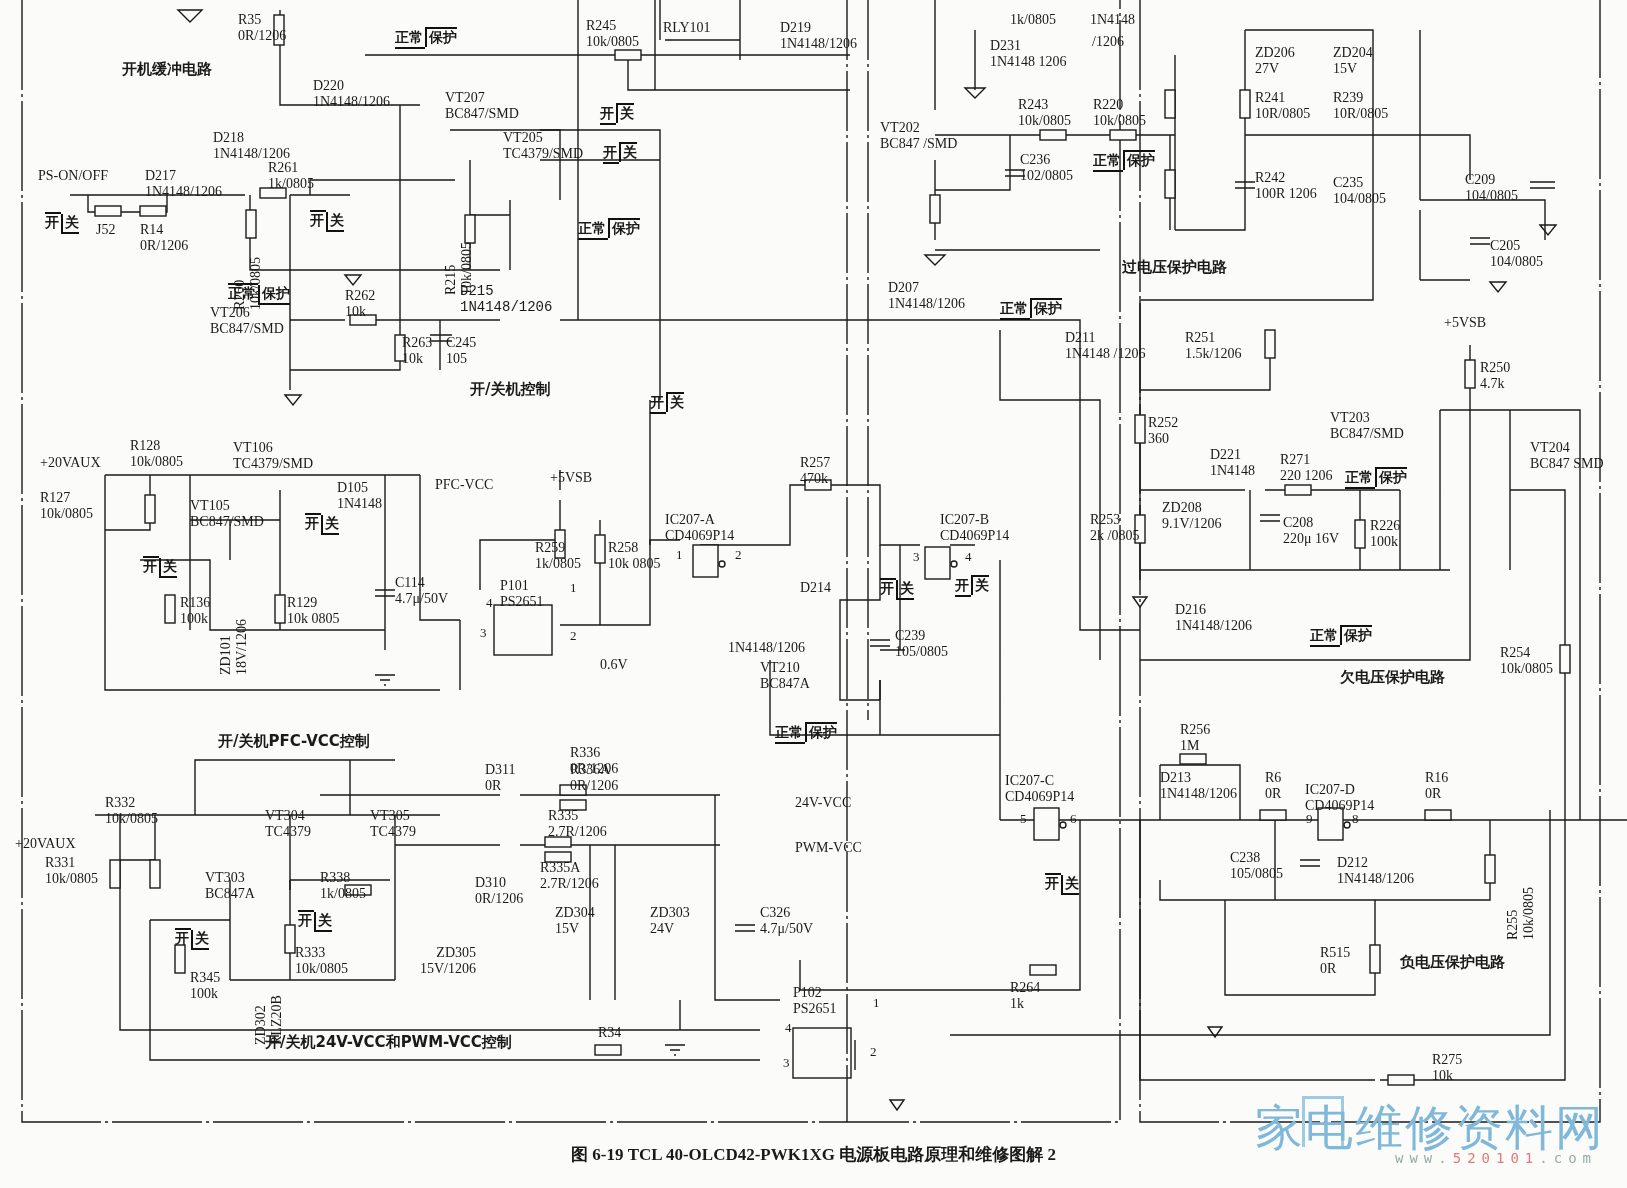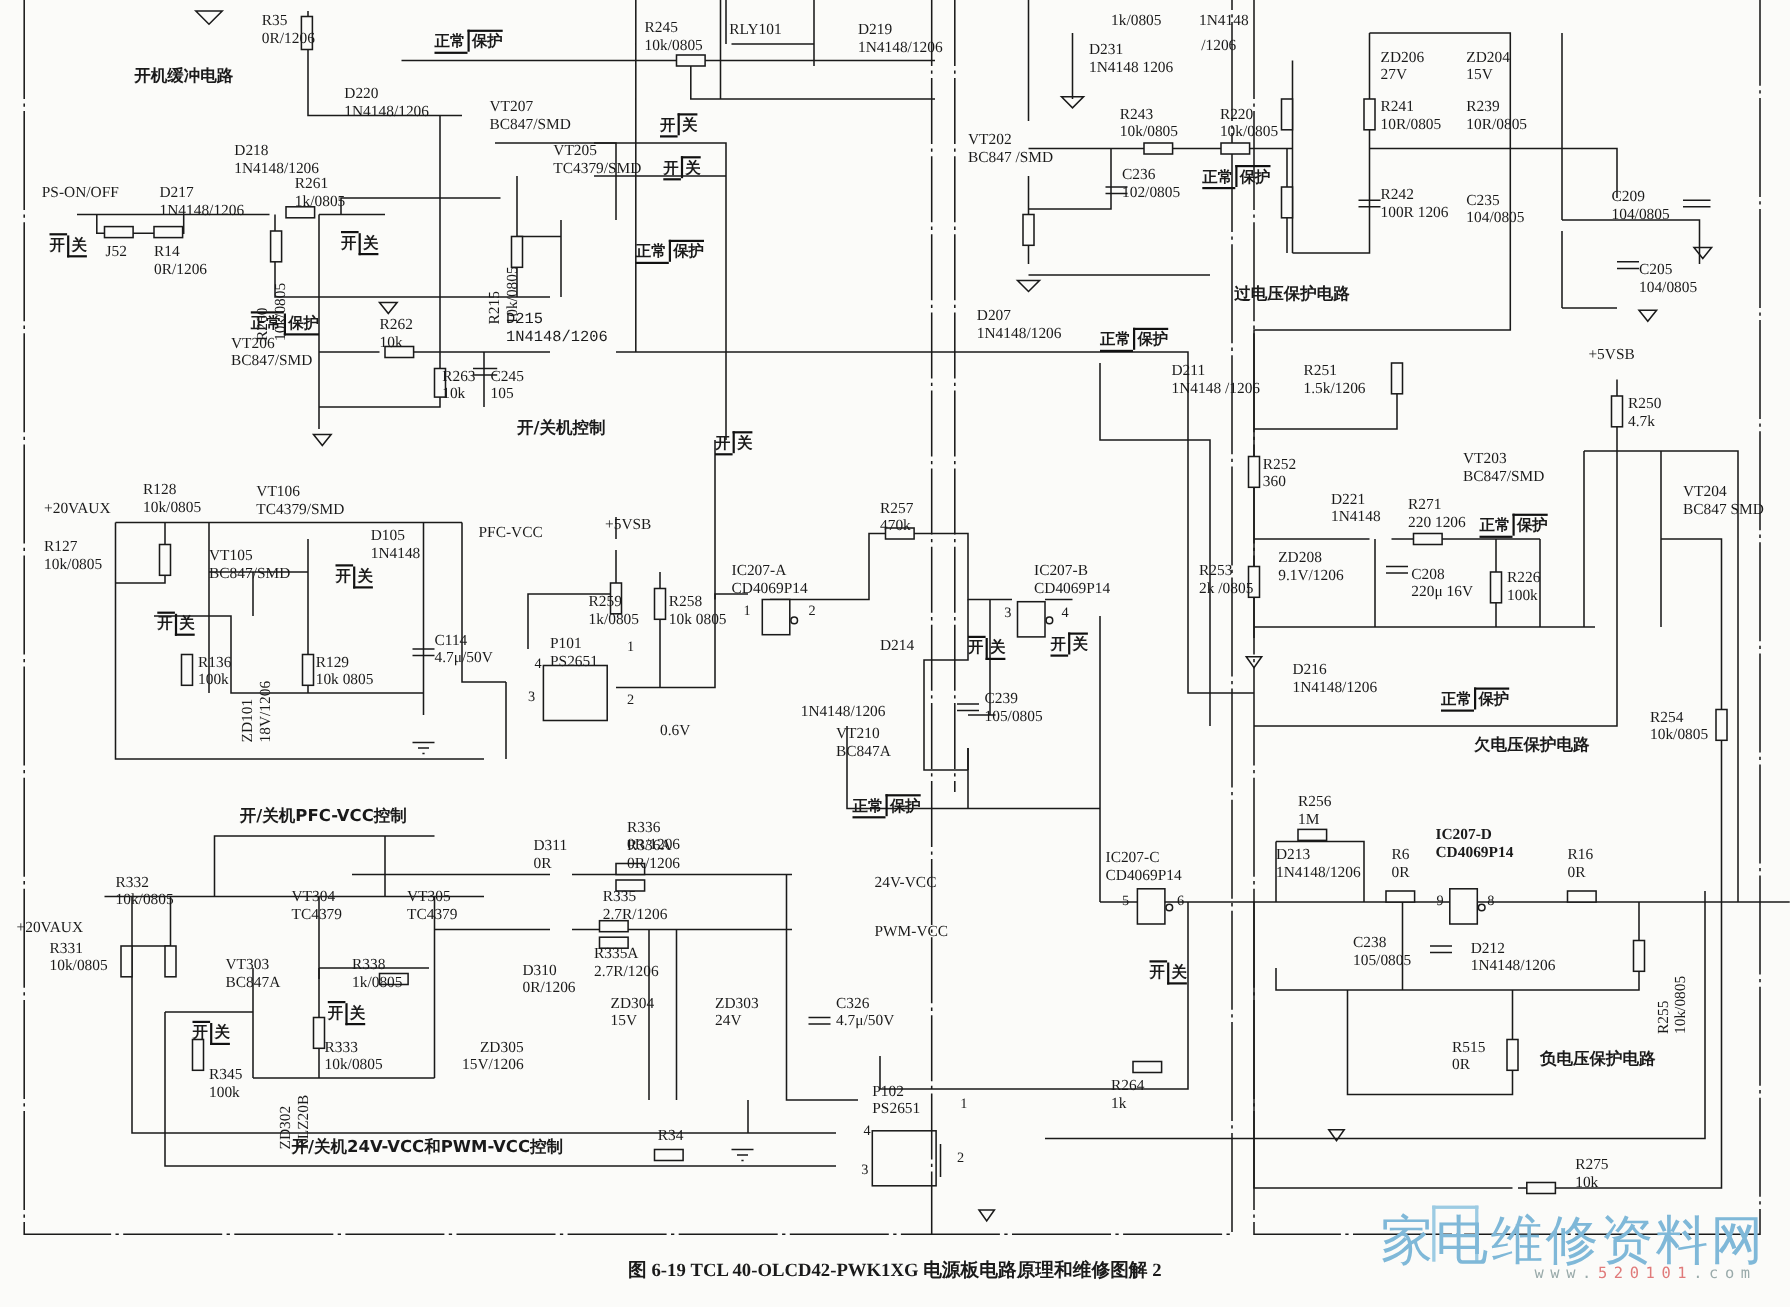--- a/index.html
+++ b/index.html
@@ -284,21 +284,21 @@
       <div>BC847 /SMD</div>
     </div>
     <div class="lbl" style="left: 1018px; top: 97px;">
       <div>R243</div>
       <div>10k/0805</div>
     </div>
     <div class="lbl" style="left: 1020px; top: 152px;">
       <div>C236</div>
       <div>102/0805</div>
     </div>
-    <div class="lbl" style="left: 1093px; top: 97px; margin-left: 16px;">
+    <div class="lbl" style="left: 1093px; top: 97px;">
       <div>R220</div>
       <div>10k/0805</div>
     </div>
     <div class="lbl" style="left: 1255px; top: 45px;">
       <div>ZD206</div>
       <div>27V</div>
     </div>
     <div class="lbl" style="left: 1333px; top: 45px;">
       <div>ZD204</div>
       <div>15V</div>
@@ -558,21 +558,21 @@
       <div>1M</div>
     </div>
     <div class="lbl" style="left: 1160px; top: 770px;">
       <div>D213</div>
       <div>1N4148/1206</div>
     </div>
     <div class="lbl" style="left: 1265px; top: 770px;">
       <div>R6</div>
       <div>0R</div>
     </div>
-    <div class="lbl" style="left: 1305px; top: 752px; font-weight: bold;">
+    <div class="lbl" style="left: 1305px; top: 782px;">
       <div>IC207-D</div>
       <div>CD4069P14</div>
     </div>
     <div class="lbl" style="left: 1337px; top: 855px;">
       <div>D212</div>
       <div>1N4148/1206</div>
     </div>
     <div class="lbl" style="left: 1425px; top: 770px;">
       <div>R16</div>
       <div>0R</div>

